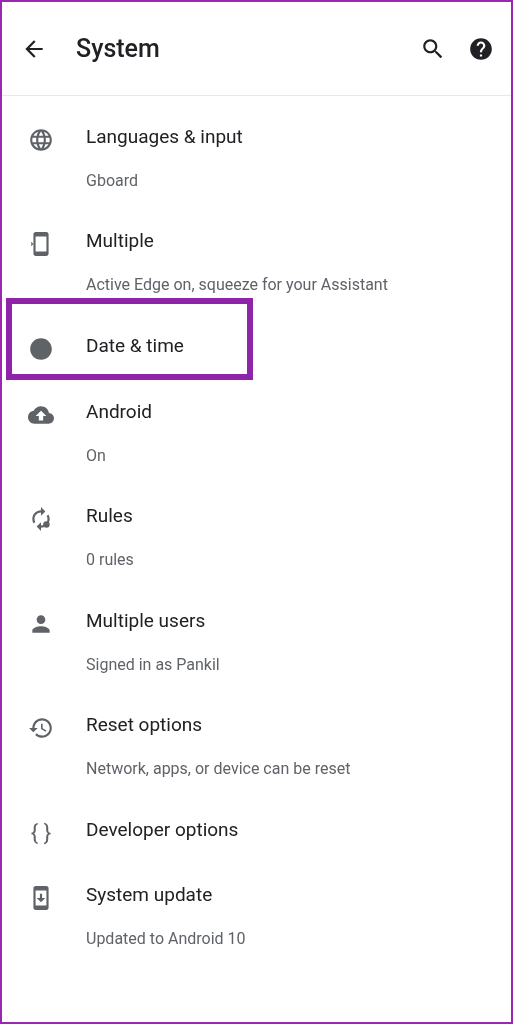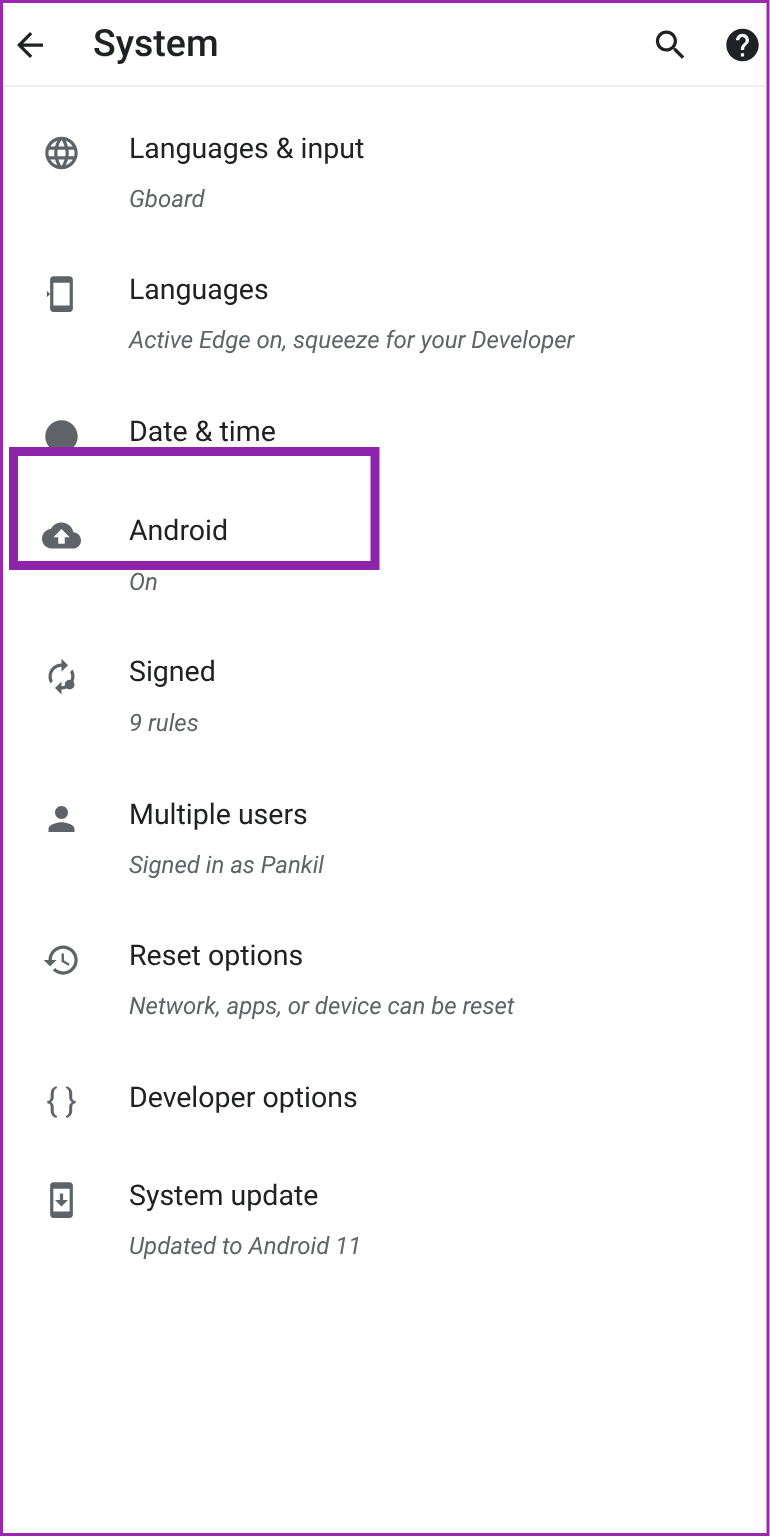--- a/index.html
+++ b/index.html
@@ -11,22 +11,22 @@
     body {
       width: 513px;
       height: 1024px;
       background: #fff;
       border: 2px solid #9b27b0;
       position: relative;
     }
     .header {
       display: flex;
       align-items: center;
-      height: 56px;
-      padding: 0 2px;
+      height: 94px;
+      padding: 0 16px;
       border-bottom: 1px solid #e8e8e8;
     }
     .back-btn {
       width: 32px;
       height: 32px;
       display: flex;
       align-items: center;
       justify-content: center;
       cursor: pointer;
       color: #202124;
@@ -76,23 +76,22 @@
       flex: 1;
     }
     .item-title {
       font-size: 19px;
       color: #202124;
       line-height: 1.3;
     }
     .item-subtitle {
       font-size: 16px;
       color: #5f6368;
-      margin-top: 11px;
+      margin-top: 21px;
       line-height: 1.3;
-      font-style: italic;
     }
     .highlight {
       border: 6px solid #8e24aa;
       position: absolute;
       left: 4px;
       right: 258px;
       top: 296px;
       height: 82px;
       pointer-events: none;
       z-index: 10;
@@ -137,22 +136,22 @@
   </div>
 
   <div class="item">
     <div class="item-icon">
       <svg width="26" height="26" viewBox="0 0 24 24">
         <path fill="currentColor" d="M17 1.01L7 1c-1.1 0-2 .9-2 2v18c0 1.1.9 2 2 2h10c1.1 0 2-.9 2-2V3c0-1.1-.9-1.99-2-1.99zM17 19H7V5h10v14z"></path>
         <path fill="currentColor" d="M3 10l2 2-2 2V10z"></path>
       </svg>
     </div>
     <div class="item-text">
-      <div class="item-title">Languages</div>
-      <div class="item-subtitle">Active Edge on, squeeze for your Developer</div>
+      <div class="item-title">Multiple</div>
+      <div class="item-subtitle">Active Edge on, squeeze for your Assistant</div>
     </div>
   </div>
 
   <div class="item">
     <div class="item-icon">
       <svg width="26" height="26" viewBox="0 0 24 24">
         <path fill="currentColor" d="M11.99 2C6.47 2 2 6.48 2 12s4.47 10 9.99 10C17.52 22 22 17.52 22 12S17.52 2 11.99 2zM12.5 7H11v6l5.25 3.15.75-1.23-4.5-2.67V7z"></path>
       </svg>
     </div>
     <div class="item-text">
@@ -173,22 +172,22 @@
   </div>
 
   <div class="item">
     <div class="item-icon">
       <svg width="26" height="26" viewBox="0 0 24 24">
         <path fill="currentColor" d="M12 6v3l4-4-4-4v3c-4.42 0-8 3.58-8 8 0 1.57.46 3.03 1.24 4.26L6.7 14.8c-.45-.83-.7-1.79-.7-2.8 0-3.31 2.69-6 6-6zm6.76 1.74L17.3 9.2c.44.84.7 1.79.7 2.8 0 3.31-2.69 6-6 6v-3l-4 4 4 4v-3c4.42 0 8-3.58 8-8 0-1.57-.46-3.03-1.24-4.26z"></path>
         <circle fill="currentColor" cx="17" cy="17" r="3"></circle>
       </svg>
     </div>
     <div class="item-text">
-      <div class="item-title">Signed</div>
-      <div class="item-subtitle">9 rules</div>
+      <div class="item-title">Rules</div>
+      <div class="item-subtitle">0 rules</div>
     </div>
   </div>
 
   <div class="item">
     <div class="item-icon">
       <svg width="26" height="26" viewBox="0 0 24 24">
         <path fill="currentColor" d="M12 12c2.21 0 4-1.79 4-4s-1.79-4-4-4-4 1.79-4 4 1.79 4 4 4zm0 2c-2.67 0-8 1.34-8 4v2h16v-2c0-2.66-5.33-4-8-4z"></path>
       </svg>
     </div>
     <div class="item-text">
@@ -219,19 +218,19 @@
   </div>
 
   <div class="item">
     <div class="item-icon">
       <svg width="26" height="26" viewBox="0 0 24 24">
         <path fill="currentColor" d="M17 1.01L7 1c-1.1 0-2 .9-2 2v18c0 1.1.9 2 2 2h10c1.1 0 2-.9 2-2V3c0-1.1-.9-1.99-2-1.99zM17 19H7V5h10v14zm-5-3l4-4h-3V8h-2v4H8l4 4z"></path>
       </svg>
     </div>
     <div class="item-text">
       <div class="item-title">System update</div>
-      <div class="item-subtitle">Updated to Android 11</div>
+      <div class="item-subtitle">Updated to Android 10</div>
     </div>
   </div>
 
 </div>
 
 <div class="highlight"></div>
 
 </body></html>

